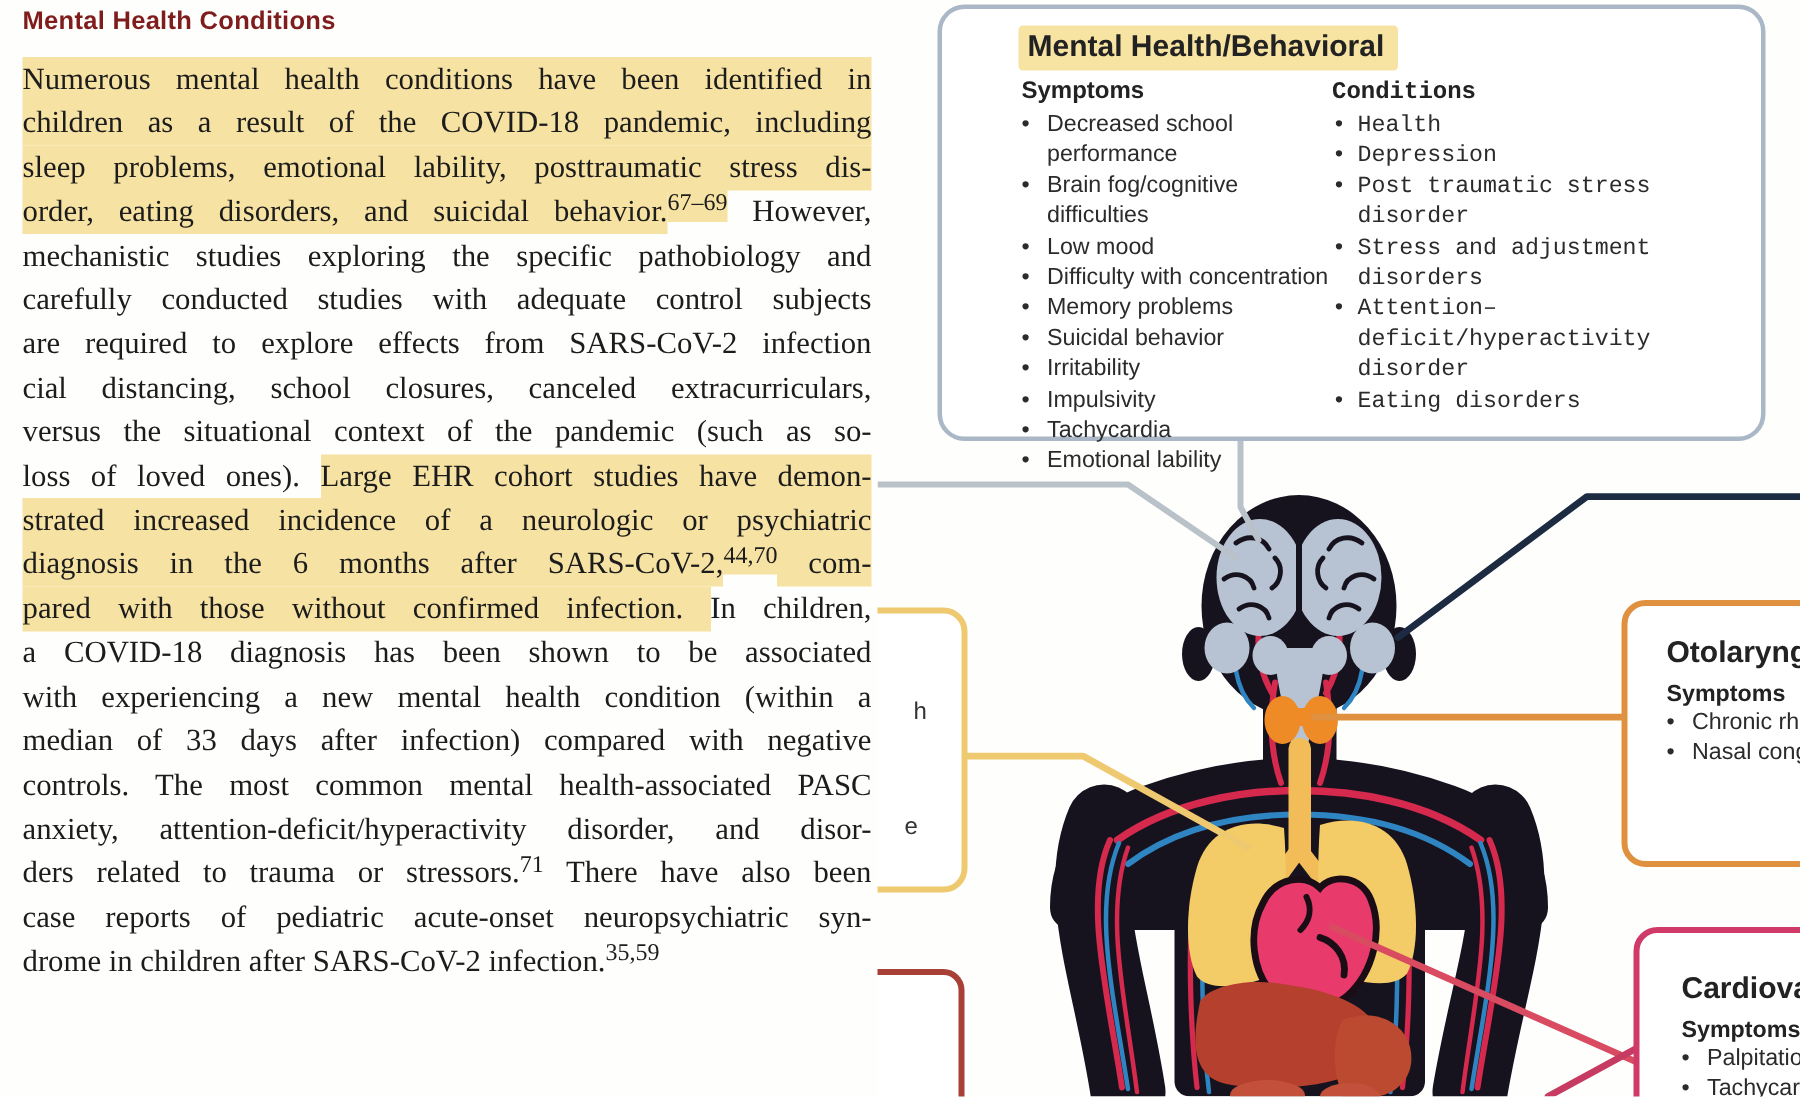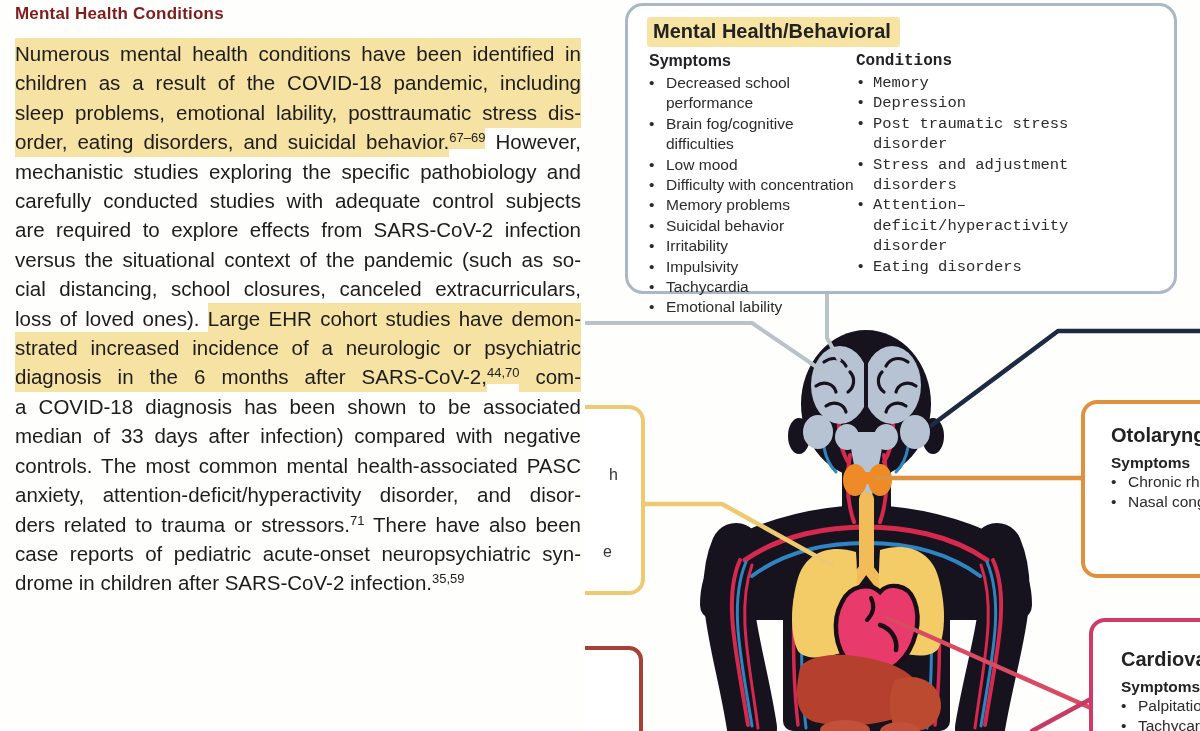--- a/index.html
+++ b/index.html
@@ -4,30 +4,30 @@
 <style>
   html,body{margin:0;padding:0;}
   body{width:1200px;height:731px;overflow:hidden;background:#fefefd;position:relative;
        font-family:"Liberation Sans",sans-serif;}
   .page{position:absolute;inset:0;}
 
   
   .text-col{position:absolute;left:15px;top:4px;width:566px;color:#1c1c1c;}
   .text-col h2{margin:0 0 15px 0;font-family:"Liberation Sans",sans-serif;
        font-size:17px;font-weight:800;color:#7f1d1d;letter-spacing:.2px;}
-  .para{font-family:Liberation Sans, sans-serif;font-size:20.5px;line-height:29.4px;}
+  .para{font-family:Liberation Serif, serif;font-size:20.5px;line-height:29.4px;}
   .tline{text-align:justify;text-align-last:justify;-moz-text-align-last:justify;white-space:normal;}
   .tline.nojust{text-align:left;text-align-last:left;}
   .hl{background:#f6e2a2;padding:4px 0;}
-  .sup{font-size:13px;line-height:0;vertical-align:7px;}
+  .sup{font-size:16px;line-height:0;vertical-align:7px;}
 
   
   .figure{position:absolute;left:585px;top:0;width:615px;height:731px;overflow:hidden;background:#fefefd;}
   .figure svg{position:absolute;left:0;top:0;}
-  .box{position:absolute;background:#fff;box-sizing:border-box;color:#2b2b2b;}
+  .box{position:absolute;background:#fff;box-sizing:border-box;color:#2b2b2b;padding-left:32px;}
   .box-mh{left:40px;top:3px;width:552px;height:291px;border:3.5px solid #a9b7c6;border-radius:18px;}
   .box-mh .box-title{display:inline-block;margin:11px 0 1px 19px;padding:3px 9px 4px 6px;
        background:#f8e4a2;border-radius:3px;font-size:20px;font-weight:800;color:#222;}
   .cols{display:flex;margin-left:21px;}
   .col1{width:207px;flex:none;}
   .col2{width:285px;flex:none;font-family:Liberation Mono, monospace;}
   .list-head{font-size:16px;font-weight:800;margin:4px 0 3px 0;color:#222;}
   .bitem{display:flex;font-size:15.5px;line-height:20.4px;color:#2b2b2b;}
   .bitem .dot{flex:none;width:17px;text-align:left;}
   .box-oto{left:496px;top:400px;width:185px;height:178px;border:4px solid #e0913f;border-radius:16px;
@@ -51,26 +51,28 @@
   <div class="text-col">
     <h2>Mental Health Conditions</h2>
     <div class="para">
         <div class="tline"><span class="hl">Numerous mental health conditions have been identified in</span></div>
         <div class="tline"><span class="hl">children as a result of the COVID-18 pandemic, including</span></div>
         <div class="tline"><span class="hl">sleep problems, emotional lability, posttraumatic stress dis-</span></div>
         <div class="tline"><span class="hl">order, eating disorders, and suicidal behavior.</span><span class="hl sup">67–69</span><span> However,</span></div>
         <div class="tline"><span>mechanistic studies exploring the specific pathobiology and</span></div>
         <div class="tline"><span>carefully conducted studies with adequate control subjects</span></div>
         <div class="tline"><span>are required to explore effects from SARS-CoV-2 infection</span></div>
+        <div class="tline"><span>cial distancing, school closures, canceled extracurriculars,</span></div>
         <div class="tline"><span>versus the situational context of the pandemic (such as so-</span></div>
-        <div class="tline"><span>cial distancing, school closures, canceled extracurriculars,</span></div>
         <div class="tline"><span>loss of loved ones). </span><span class="hl">Large EHR cohort studies have demon-</span></div>
         <div class="tline"><span class="hl">strated increased incidence of a neurologic or psychiatric</span></div>
         <div class="tline"><span class="hl">diagnosis in the 6 months after SARS-CoV-2,</span><span class="hl sup">44,70</span><span class="hl"> com-</span></div>
+        <div class="tline"><span class="hl">pared with those without confirmed infection. </span><span>In children,</span></div>
         <div class="tline"><span>a COVID-18 diagnosis has been shown to be associated</span></div>
+        <div class="tline"><span>with experiencing a new mental health condition (within a</span></div>
         <div class="tline"><span>median of 33 days after infection) compared with negative</span></div>
         <div class="tline"><span>controls. The most common mental health-associated PASC</span></div>
         <div class="tline"><span>anxiety, attention-deficit/hyperactivity disorder, and disor-</span></div>
         <div class="tline"><span>ders related to trauma or stressors.</span><span class="sup">71</span><span> There have also been</span></div>
         <div class="tline"><span>case reports of pediatric acute-onset neuropsychiatric syn-</span></div>
         <div class="tline nojust"><span>drome in children after SARS-CoV-2 infection.</span><span class="sup">35,59</span></div>
       </div>
   </div>
 
   <div class="figure">
@@ -216,21 +218,21 @@
                 <span class="dot">•</span>
                 <span class="btext">Emotional lability</span>
               </div>
             </div>
         </div>
         <div class="col2">
           <div class="list-head">Conditions</div>
           <div>
               <div class="bitem">
                 <span class="dot">•</span>
-                <span class="btext">Memory</span>
+                <span class="btext">Health</span>
               </div>
               <div class="bitem">
                 <span class="dot">•</span>
                 <span class="btext">Depression</span>
               </div>
               <div class="bitem">
                 <span class="dot">•</span>
                 <span class="btext">Post traumatic stress disorder</span>
               </div>
               <div class="bitem">

